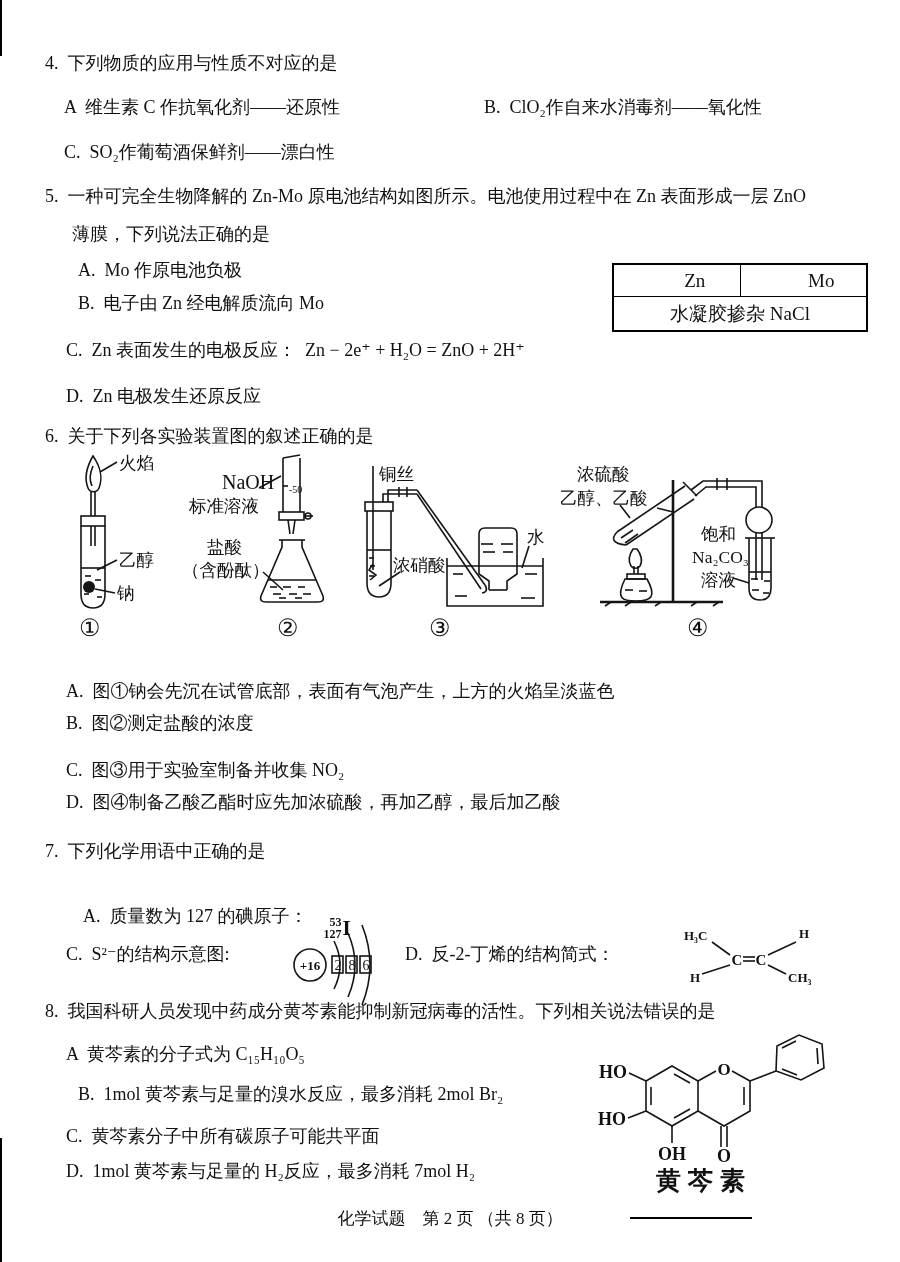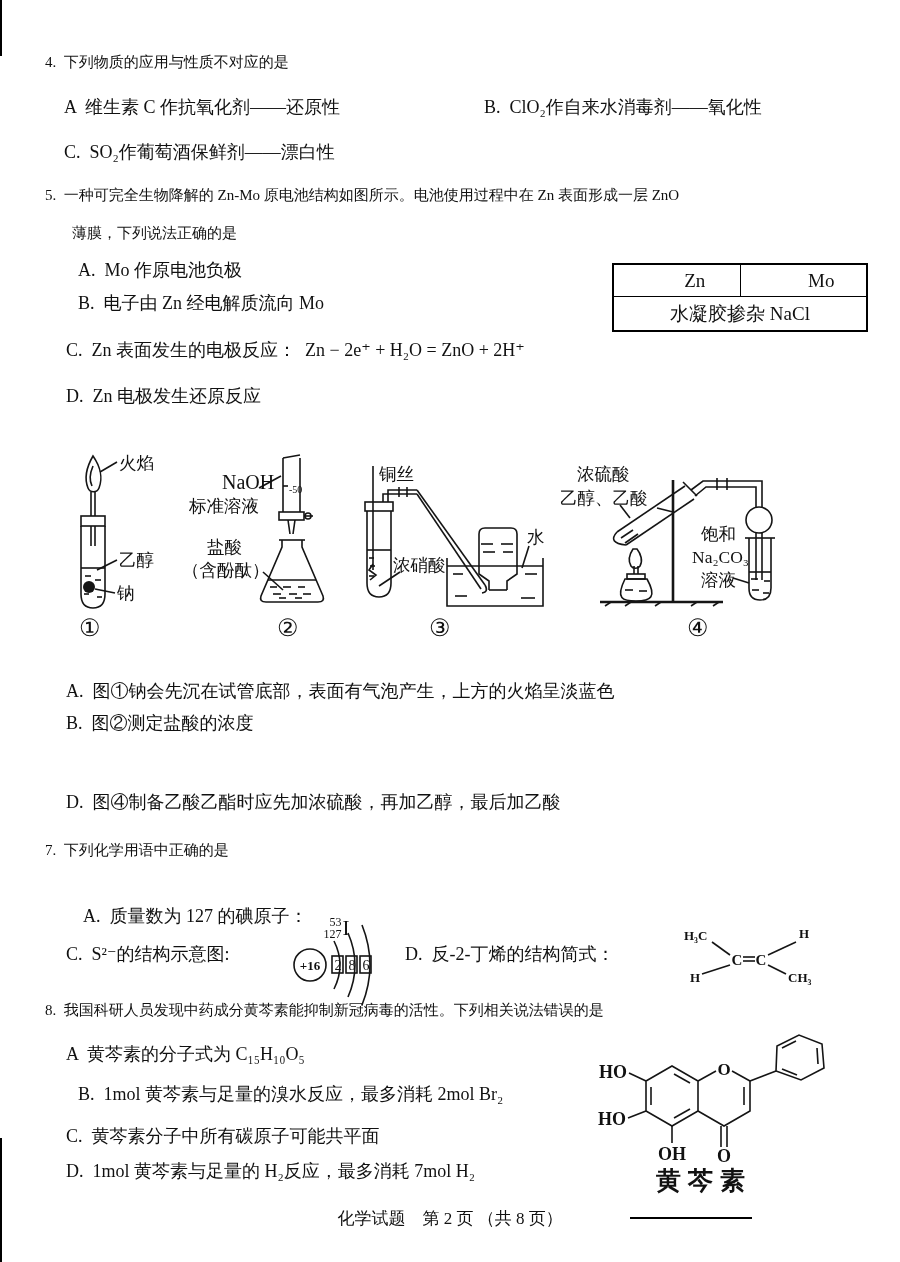--- a/index.html
+++ b/index.html
@@ -1,38 +1,38 @@
 <!DOCTYPE html>
 <html><head>
 <meta charset="utf-8">
 <style>
   html,body{margin:0;padding:0;background:#888;}
   .page{
     position:relative;width:900px;height:1262px;background:#fff;overflow:hidden;
     font-family:"Liberation Serif","DejaVu Serif",serif;color:#111;margin:0 auto;
   }
   .t{position:absolute;white-space:pre;font-size:18px;line-height:1.2;}
-  .stem{font-size:15px;}
+  .stem{font-size:18px;}
   .edge-mark{position:absolute;left:0;width:2px;background:#000;}
   svg{position:absolute;overflow:visible;}
   svg line,svg path,svg polygon,svg circle,svg rect{stroke:#151515;fill:none;stroke-width:1.6;}
   svg .fill{fill:#151515;stroke:none;}
   svg .thick{stroke-width:2.6;}
   svg text{stroke:none;fill:#111;font-family:"Liberation Serif","DejaVu Serif",serif;}
   
   .battery-table{position:absolute;left:612px;top:263px;width:252px;border:2px solid #000;font-size:19px;}
   .bt-row{display:flex;border-bottom:1.5px solid #000;}
   .bt-cell{flex:1;text-align:center;height:31px;line-height:31px;margin-left:36px;}
   .bt-cell:first-child{border-right:1.5px solid #000;}
   .bt-bottom{text-align:center;height:33px;line-height:33px;}
   
   .figcap{position:absolute;font-size:24px;}
   .dlabel{position:absolute;white-space:pre;font-size:17.5px;line-height:1.15;}
   
-  .iso{display:inline-flex;align-items:center;margin-left:16px;vertical-align:-4px;}
+  .iso{display:inline-flex;align-items:center;margin-left:16px;vertical-align:-4px;font-weight:bold;}
   .iso-nums{display:inline-flex;flex-direction:column;align-items:flex-end;font-size:12px;line-height:1.05;margin-right:1px;}
   .iso-el{font-size:21px;}
   
   .mol-caption{position:absolute;left:630px;top:1164px;width:122px;text-align:right;
     font-size:25px;font-weight:700;letter-spacing:7px;border-bottom:2.5px solid #000;padding-bottom:20px;}
   .footer{position:absolute;left:0;top:1207px;width:100%;text-align:center;font-size:17px;}
 </style>
 </head>
 <body>
 
@@ -55,20 +55,21 @@
     <div class="bt-row">
       <div class="bt-cell">Zn</div>
       <div class="bt-cell">Mo</div>
     </div>
     <div class="bt-bottom">水凝胶掺杂 NaCl</div>
   </div>
 
   <div class="t" style="left:66px;top:340px;">C.  Zn 表面发生的电极反应：  Zn − 2e⁺ + H₂O = ZnO + 2H⁺</div>
   <div class="t" style="left:66px;top:386px;">D.  Zn 电极发生还原反应</div>
 
+  <div class="t stem" style="left:45px;top:426px;">6.  关于下列各实验装置图的叙述正确的是</div>
 
   <svg style="left:55px;top:450px;" width="800" height="200" viewBox="0 0 800 200">
 
     <g>
       <path d="M38,6 C31,18 29,28 33,38 C35,43 42,43 44,38 C48,28 45,16 38,6 Z"></path>
       <path d="M38,16 C35,23 34,30 37,36"></path>
       <line x1="36" y1="42" x2="36" y2="66"></line>
         <line x1="40" y1="42" x2="40" y2="66"></line>
       <rect x="26" y="66" width="24" height="10" fill="#8a8a8a"></rect>
       <line x1="36" y1="76" x2="36" y2="96"></line>
@@ -203,20 +204,21 @@
   <div class="dlabel" style="left:692px;top:547px;">Na₂CO₃</div>
   <div class="dlabel" style="left:701px;top:570px;">溶液</div>
 
   <div class="figcap" style="left:79px;top:614px;">①</div>
   <div class="figcap" style="left:277px;top:614px;">②</div>
   <div class="figcap" style="left:429px;top:614px;">③</div>
   <div class="figcap" style="left:687px;top:614px;">④</div>
 
   <div class="t" style="left:66px;top:681px;">A.  图①钠会先沉在试管底部，表面有气泡产生，上方的火焰呈淡蓝色</div>
   <div class="t" style="left:66px;top:713px;">B.  图②测定盐酸的浓度</div>
+  <div class="t" style="left:66px;top:760px;">C.  图③用于实验室制备并收集 NO₂</div>
   <div class="t" style="left:66px;top:792px;">D.  图④制备乙酸乙酯时应先加浓硫酸，再加乙醇，最后加乙酸</div>
 
   <div class="t stem" style="left:45px;top:841px;">7.  下列化学用语中正确的是</div>
 
   <div class="t" style="left:66px;top:884px;">
     <span>A.  质量数为 127 的碘原子：</span><span class="iso"><span class="iso-nums"><span>53</span><span>127</span></span><span class="iso-el">I</span></span>
   </div>
 
   <div class="t" style="left:66px;top:944px;">C.  S²⁻的结构示意图:</div>
 

